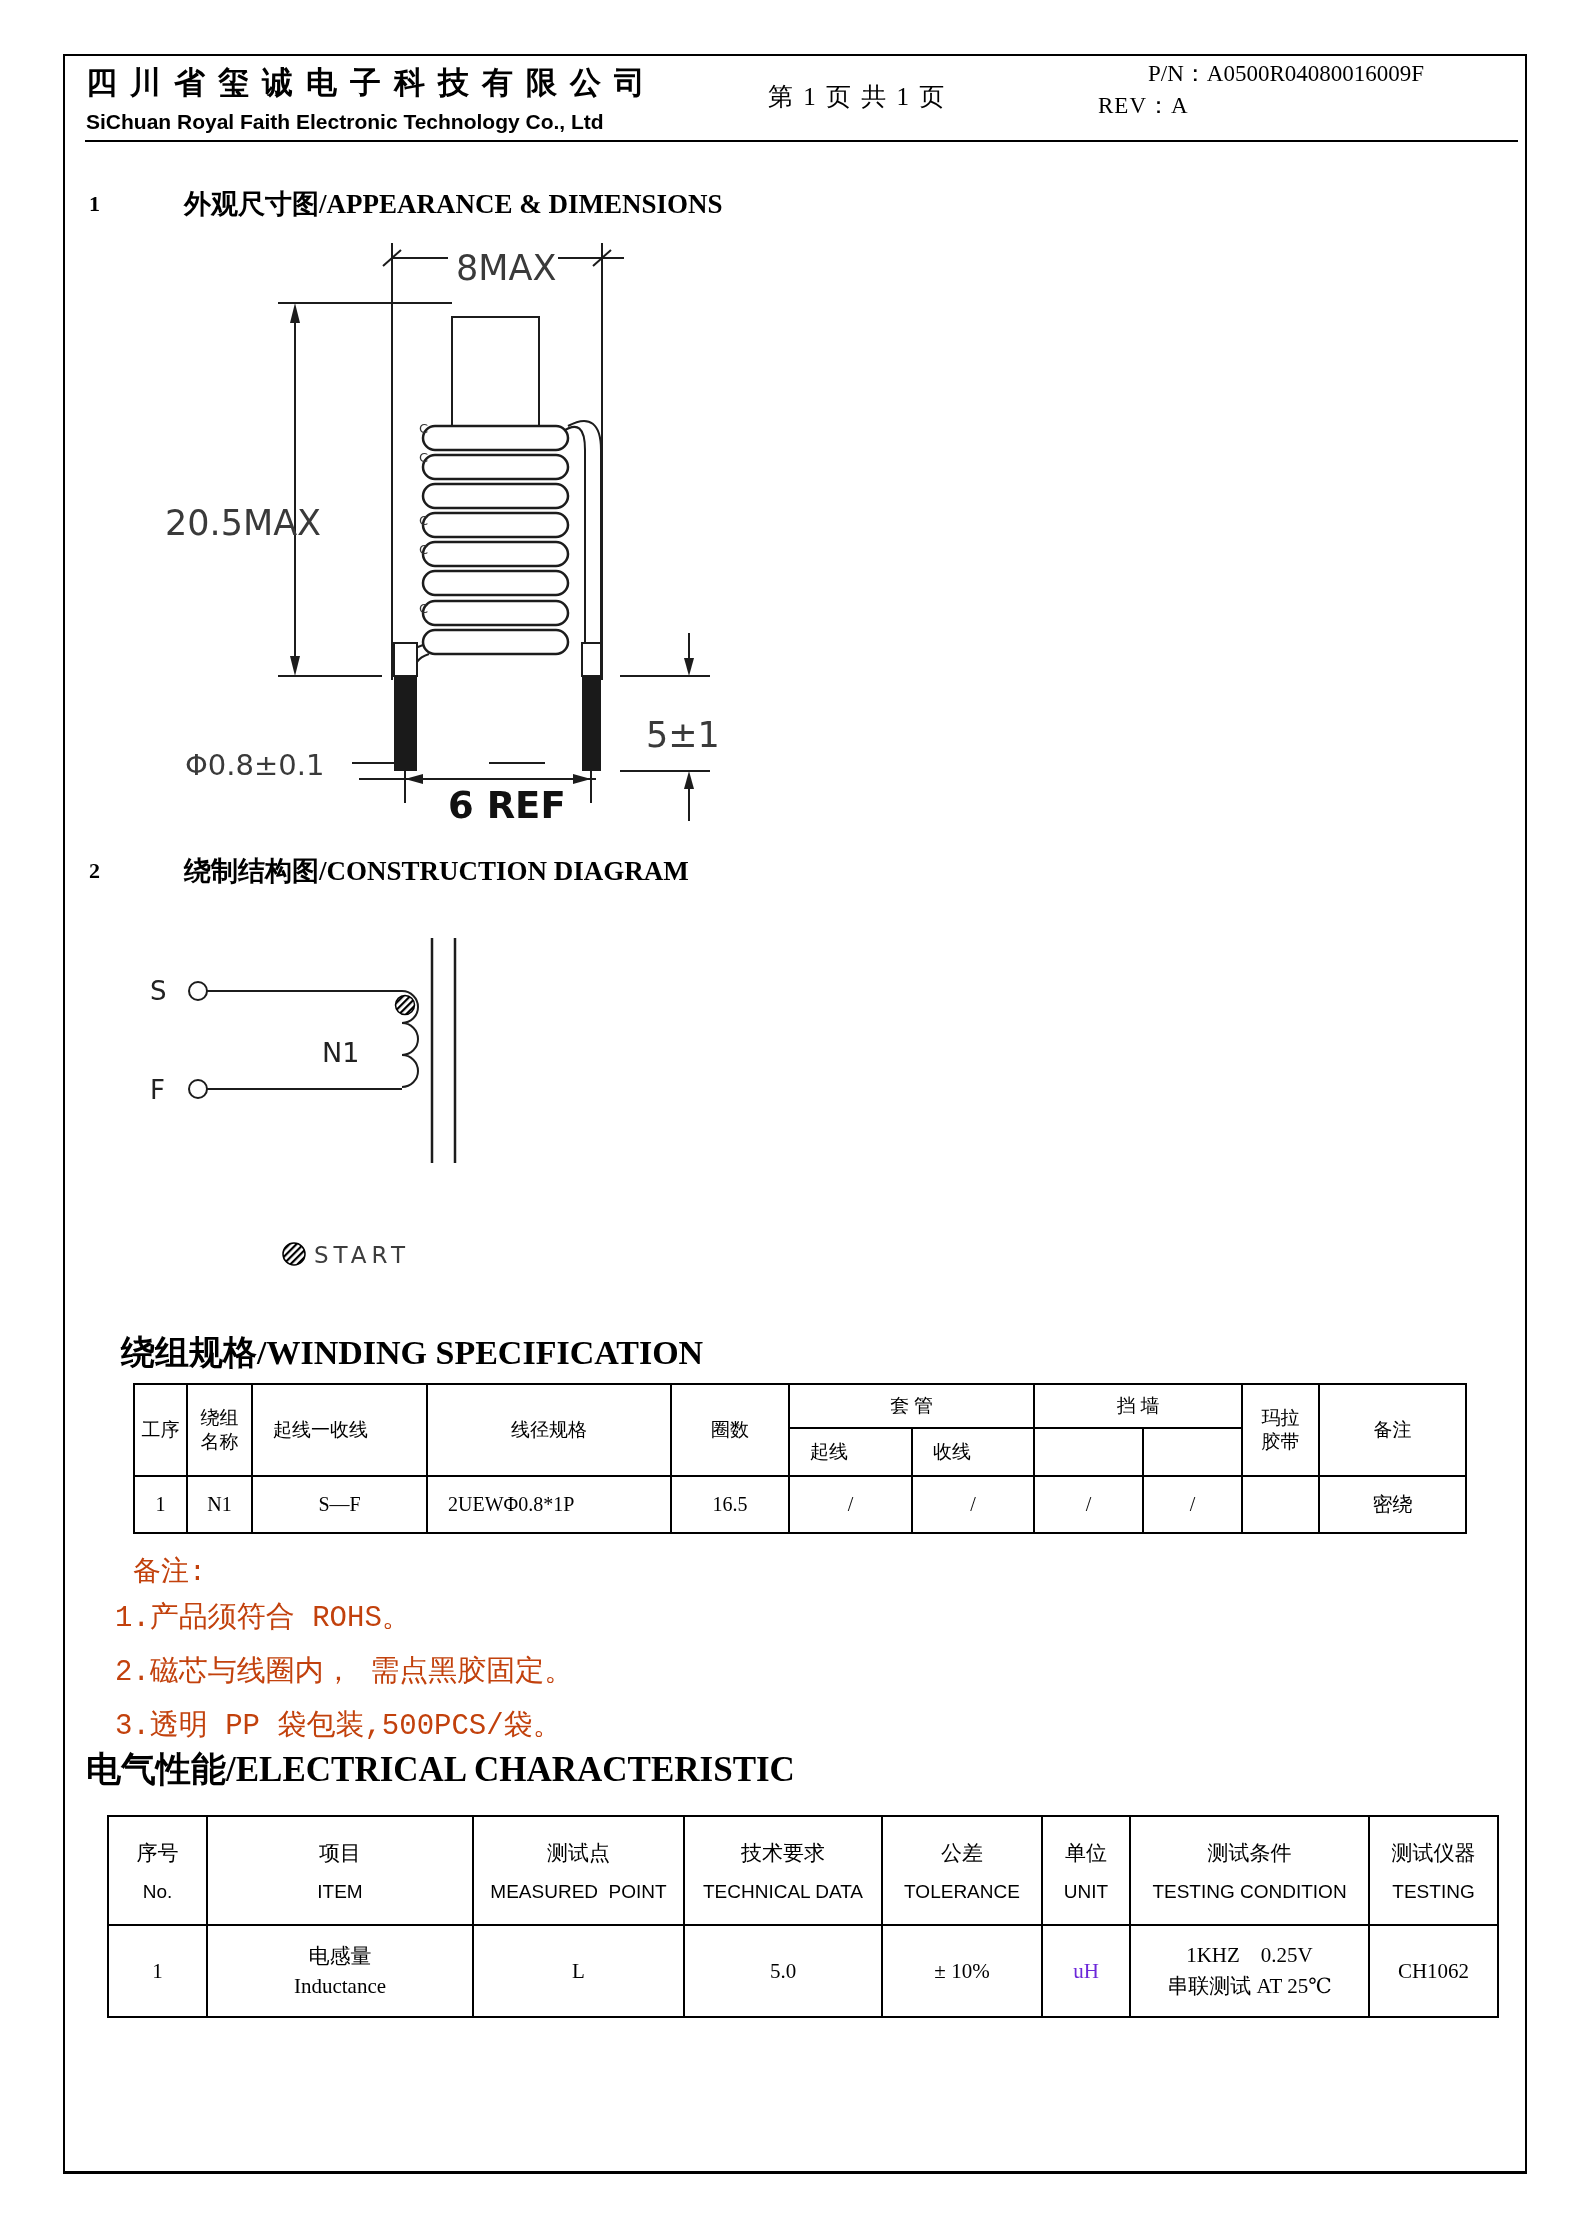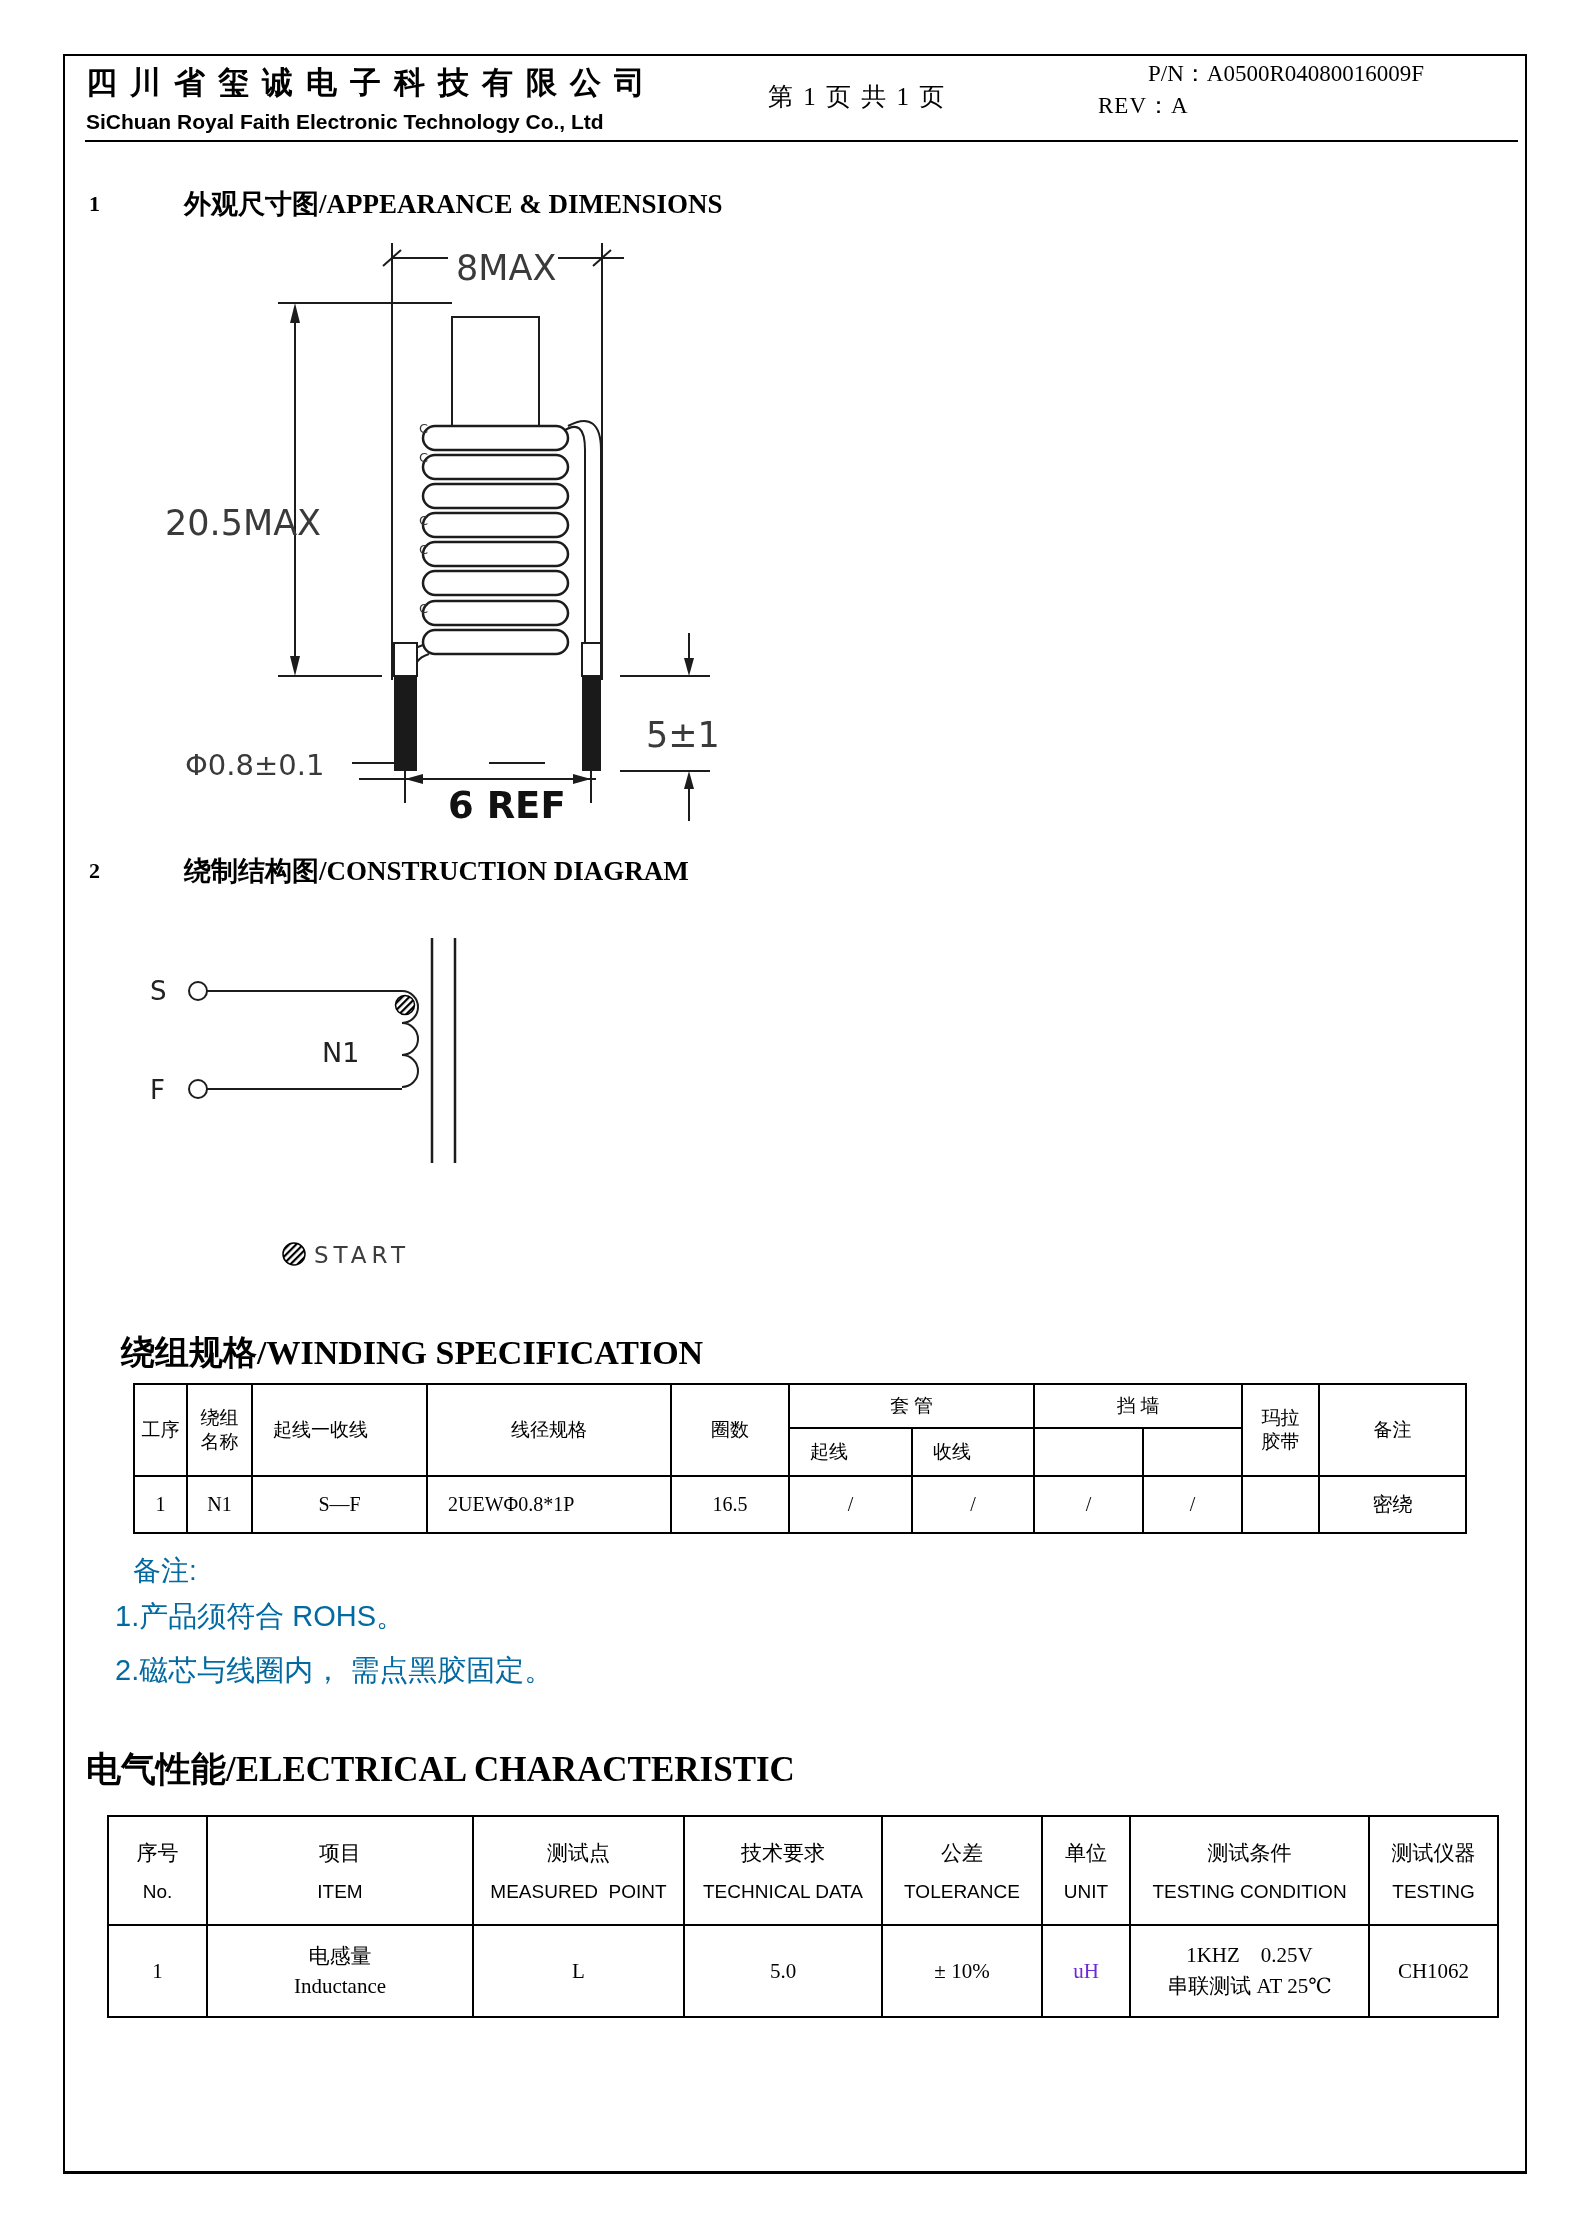--- a/index.html
+++ b/index.html
@@ -34,21 +34,21 @@
   .wtable .r1 td{height:40px;}
   .wtable .r2 td{height:44px;}
   .wtable .r3 td{height:53px;font-size:20px;}
   .wtable .lpad{text-align:left;padding-left:20px;}
   .etable{left:107px;top:1815px;width:1390px;}
   .etable .hrow td{height:105px;}
   .etable .drow td{height:88px;font-size:21px;}
   .etable .hcn{font-size:21px;font-family:"Liberation Sans","DejaVu Sans",sans-serif;margin-bottom:14px;}
   .etable .hen{font-size:19px;font-family:"Liberation Sans","DejaVu Sans",sans-serif;white-space:pre;}
   .etable .red{color:#6d28d9;}
-  .notes{font-family:Liberation Sans, sans-serif;font-size:29px;color:#0369a1;}
+  .notes{font-family:Liberation Mono, monospace;font-size:29px;color:#c2410c;}
   .notes-title{left:133px;top:1552px;font-size:28px;}
   .two-line div{line-height:1.25;}
   .cellline{line-height:1.5;}
   .pre{white-space:pre;}
 </style>
 </head>
 <body>
 
 <div class="page">
 
@@ -211,20 +211,21 @@
       <td>/</td>
       <td></td>
       <td>密绕</td>
     </tr>
   </tbody>
     </table>
 
   <div class="abs notes notes-title">备注:</div>
   <div class="abs notes" style="left:115px;top:1597px;">1.产品须符合 ROHS。</div>
   <div class="abs notes" style="left:115px;top:1651px;">2.磁芯与线圈内， 需点黑胶固定。</div>
+  <div class="abs notes" style="left:115px;top:1705px;">3.透明 PP 袋包装,500PCS/袋。</div>
 
   <div class="abs big-title" style="left:86px;top:1746px;font-size:35px;">电气性能/ELECTRICAL CHARACTERISTIC</div>
 
   <table class="abs etable">
     <colgroup>
       <col style="width:99px">
         <col style="width:266px">
         <col style="width:211px">
         <col style="width:198px">
       <col style="width:160px">

